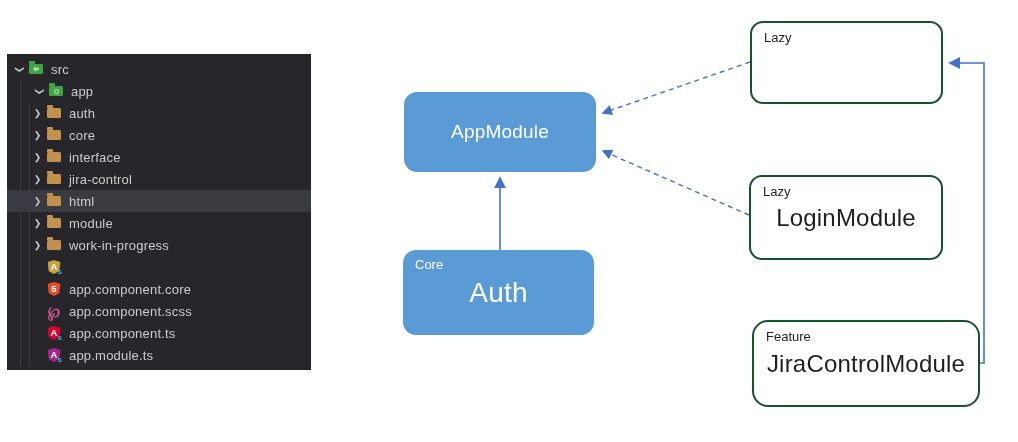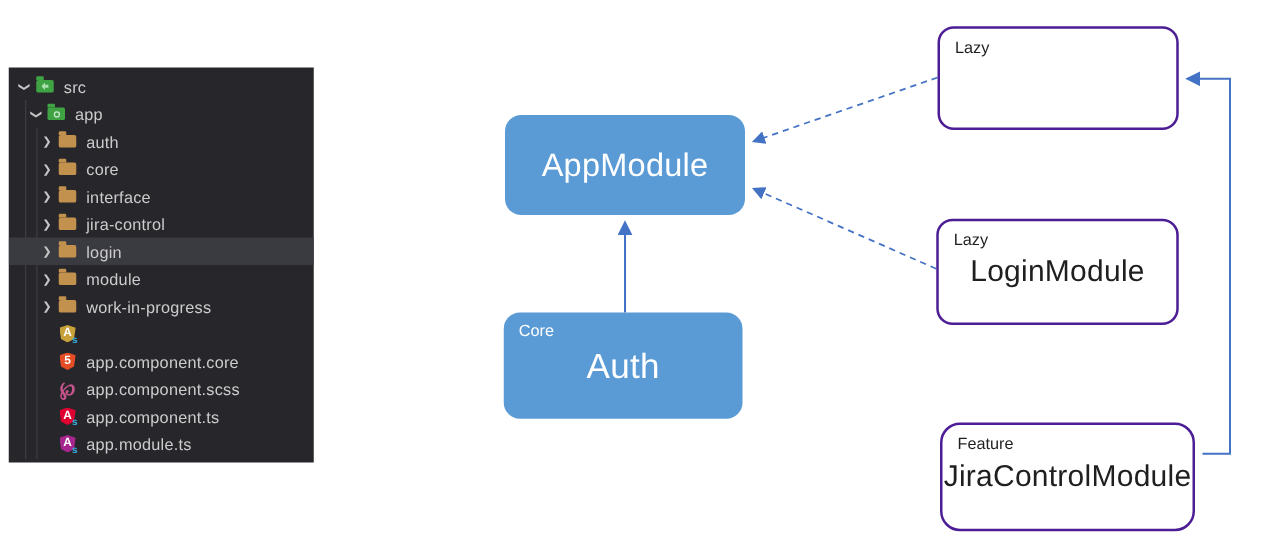--- a/index.html
+++ b/index.html
@@ -1,20 +1,20 @@
 <!DOCTYPE html>
 <html><head>
 <meta charset="utf-8">
 <style>
   html,body{margin:0;padding:0;background:#ffffff;}
   body{font-family:"Liberation Sans", sans-serif; width:1018px; height:442px; overflow:hidden; position:relative;}
 
   
   .explorer{
-    position:absolute; left:7px; top:54px; width:244px; height:316px;
+    position:absolute; left:7px; top:54px; width:304px; height:316px;
     background:#27272b; padding-top:4px; box-sizing:border-box; overflow:hidden;
   }
   .guide{position:absolute; width:1px; background:#3c3c42;}
   .guide.g1{left:13px; top:26px; bottom:3px;}
   .guide.g2{left:22px; top:48px; bottom:3px;}
   .trow{
     position:relative; height:22px; display:flex; align-items:center;
     color:#cccccc; font-size:13px; white-space:nowrap; cursor:pointer;
   }
   .trow.sel{background:#3a3a41;}
@@ -44,44 +44,44 @@
   .lbl{letter-spacing:0.2px;}
 
   
   .diagram{position:absolute; inset:0; pointer-events:none;}
   .edges{position:absolute; left:0; top:0; width:1018px; height:442px;}
   .node{position:absolute; box-sizing:border-box; border-radius:13px;}
   .node .ntitle{position:absolute; left:0; right:0; top:50%; transform:translateY(-50%);
     text-align:center; font-size:24px; letter-spacing:0.2px;}
   .node .ntag{position:absolute; left:12px; top:7px; font-size:13px;}
   .node.blue{background:#5b9bd5; color:#ffffff;}
-  .node.yellow{background:#ffffff; border:2px solid #4c1d95; color:#1f1f1f;}
+  .node.yellow{background:#ffffff; border:2px solid #14532d; color:#1f1f1f;}
   .n-appmodule{left:404px; top:92px; width:192px; height:80px;}
-  .n-appmodule .ntitle{font-size:26px;}
+  .n-appmodule .ntitle{font-size:19px;}
   .n-auth{left:403px; top:250px; width:191px; height:85px;}
   .n-auth .ntitle{font-size:28px;}
   .n-project{left:750px; top:21px; width:193px; height:83px;}
   .n-login{left:749px; top:175px; width:194px; height:85px;}
-  .n-jira{left:752px; top:338px; width:204px; height:87px; border-radius:16px;padding-left:41px;}
+  .n-jira{left:752px; top:320px; width:228px; height:87px; border-radius:16px;padding-left:41px;}
 </style>
 </head>
 <body>
 
 <div class="explorer">
   <div class="guide g1"></div>
   <div class="guide g2"></div>
   <div>
       <div class="trow" style="padding-left: 7px;">
         <span class="chev open">❯</span>
         <span class="ficon">
           <span class="folder src" style="color: rgb(63, 163, 68);"></span>
         </span>
         <span class="lbl">src</span>
       </div>
-      <div class="trow" style="padding-left: 16px;">
+      <div class="trow" style="padding-left: 27px;">
         <span class="chev open">❯</span>
         <span class="ficon">
           <span class="folder app" style="color: rgb(63, 163, 68);"></span>
         </span>
         <span class="lbl">app</span>
       </div>
       <div class="trow" style="padding-left: 25px;">
         <span class="chev">❯</span>
         <span class="ficon">
           <span class="folder" style="color: rgb(194, 145, 78);"></span>
@@ -107,21 +107,21 @@
         <span class="ficon">
           <span class="folder" style="color: rgb(194, 145, 78);"></span>
         </span>
         <span class="lbl">jira-control</span>
       </div>
       <div class="trow sel" style="padding-left: 25px;">
         <span class="chev">❯</span>
         <span class="ficon">
           <span class="folder" style="color: rgb(194, 145, 78);"></span>
         </span>
-        <span class="lbl">login</span>
+        <span class="lbl">html</span>
       </div>
       <div class="trow" style="padding-left: 25px;">
         <span class="chev">❯</span>
         <span class="ficon">
           <span class="folder" style="color: rgb(194, 145, 78);"></span>
         </span>
         <span class="lbl">module</span>
       </div>
       <div class="trow" style="padding-left: 25px;">
         <span class="chev">❯</span>

